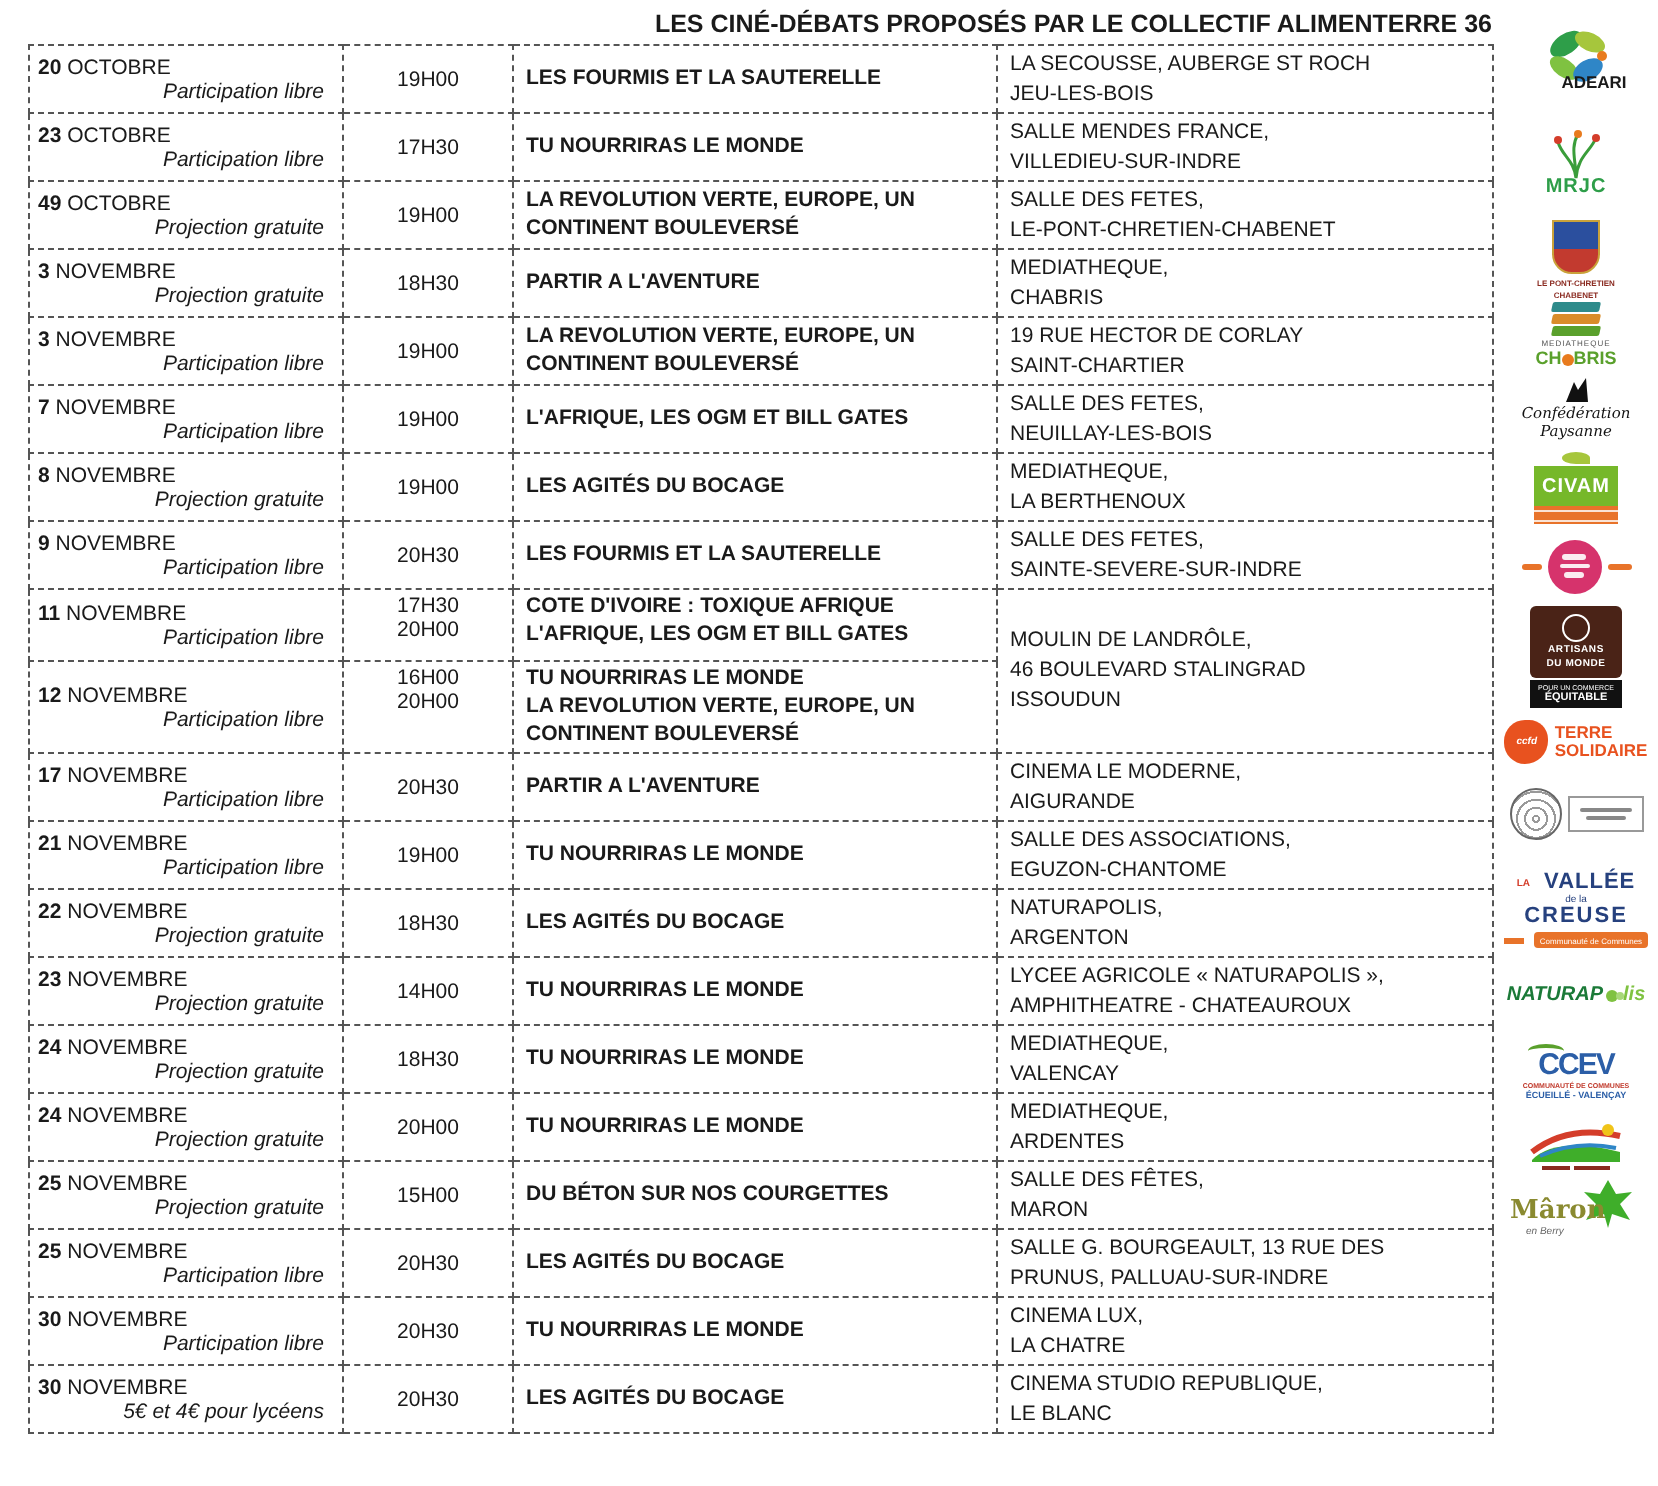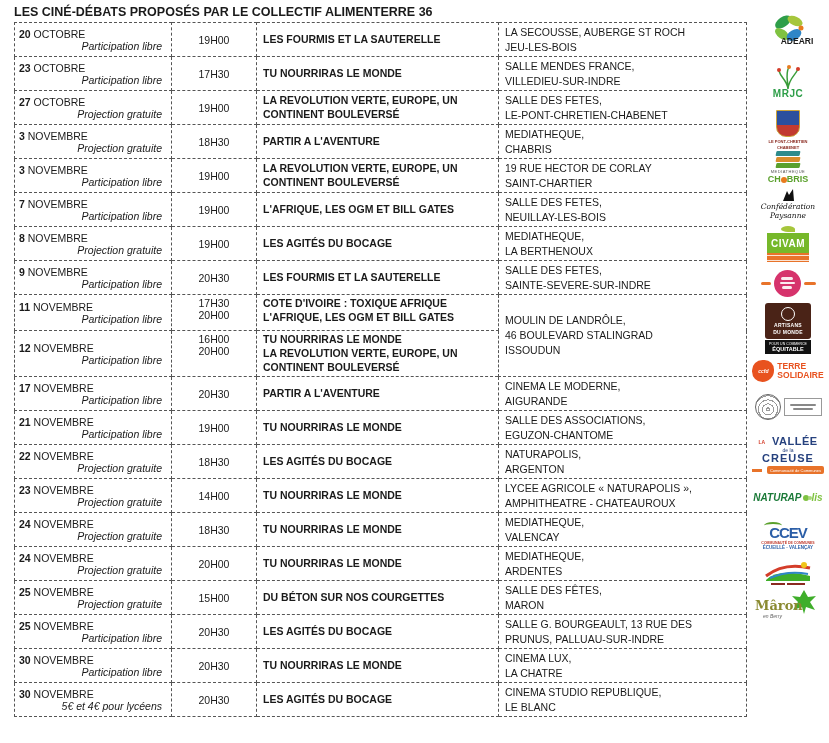--- a/index.html
+++ b/index.html
@@ -1,18 +1,18 @@
 <!DOCTYPE html>
 <html><head>
 <meta charset="utf-8">
 <style>
   html,body{margin:0;padding:0;background:#fff;}
   #page{position:relative;width:829px;height:743px;background:#fff;
         font-family:"Liberation Sans",sans-serif;color:#1a1a1a;overflow:hidden;}
-  #title{position:absolute;top:5px;left:14px;width:732px;text-align:left;
+  #title{position:absolute;top:5px;left:14px;width:732px;text-align:right;
          font-size:12.5px;font-weight:bold;}
   table{position:absolute;top:22px;left:14px;border-collapse:collapse;table-layout:fixed;
         width:732px;font-size:10.5px;}
   td{border:1px dashed #555;padding:1px 4px;overflow:hidden;}
   tr{height:34px;}
   tr.t36{height:36px;} tr.t46{height:46px;}
   .cd{vertical-align:middle;}
   .dl b{font-weight:bold;}
   .nt{font-style:italic;text-align:right;padding-right:5px;}
   .ct{text-align:center;vertical-align:middle;white-space:pre-line;}
@@ -133,21 +133,21 @@
       <td class="cd">
             <div class="dl"><b>23</b> <span>OCTOBRE</span></div>
             <div class="nt">Participation libre</div>
           </td>
       <td class="ct">17H30</td>
       <td class="cf">TU NOURRIRAS LE MONDE</td>
       <td class="cv"><span>SALLE MENDES FRANCE,</span><br><span></span><b>VILLEDIEU-SUR-INDRE</b></td>
     </tr>
     <tr>
       <td class="cd">
-            <div class="dl"><b>27</b> <span>OCTOBRE</span></div>
+            <div class="dl"><b>49</b> <span>OCTOBRE</span></div>
             <div class="nt">Projection gratuite</div>
           </td>
       <td class="ct">19H00</td>
       <td class="cf">LA REVOLUTION VERTE, EUROPE, UN CONTINENT BOULEVERSÉ</td>
       <td class="cv"><span>SALLE DES FETES,</span><br><span></span><b>LE-PONT-CHRETIEN-CHABENET</b></td>
     </tr>
     <tr>
       <td class="cd">
             <div class="dl"><b>3</b> <span>NOVEMBRE</span></div>
             <div class="nt">Projection gratuite</div>

